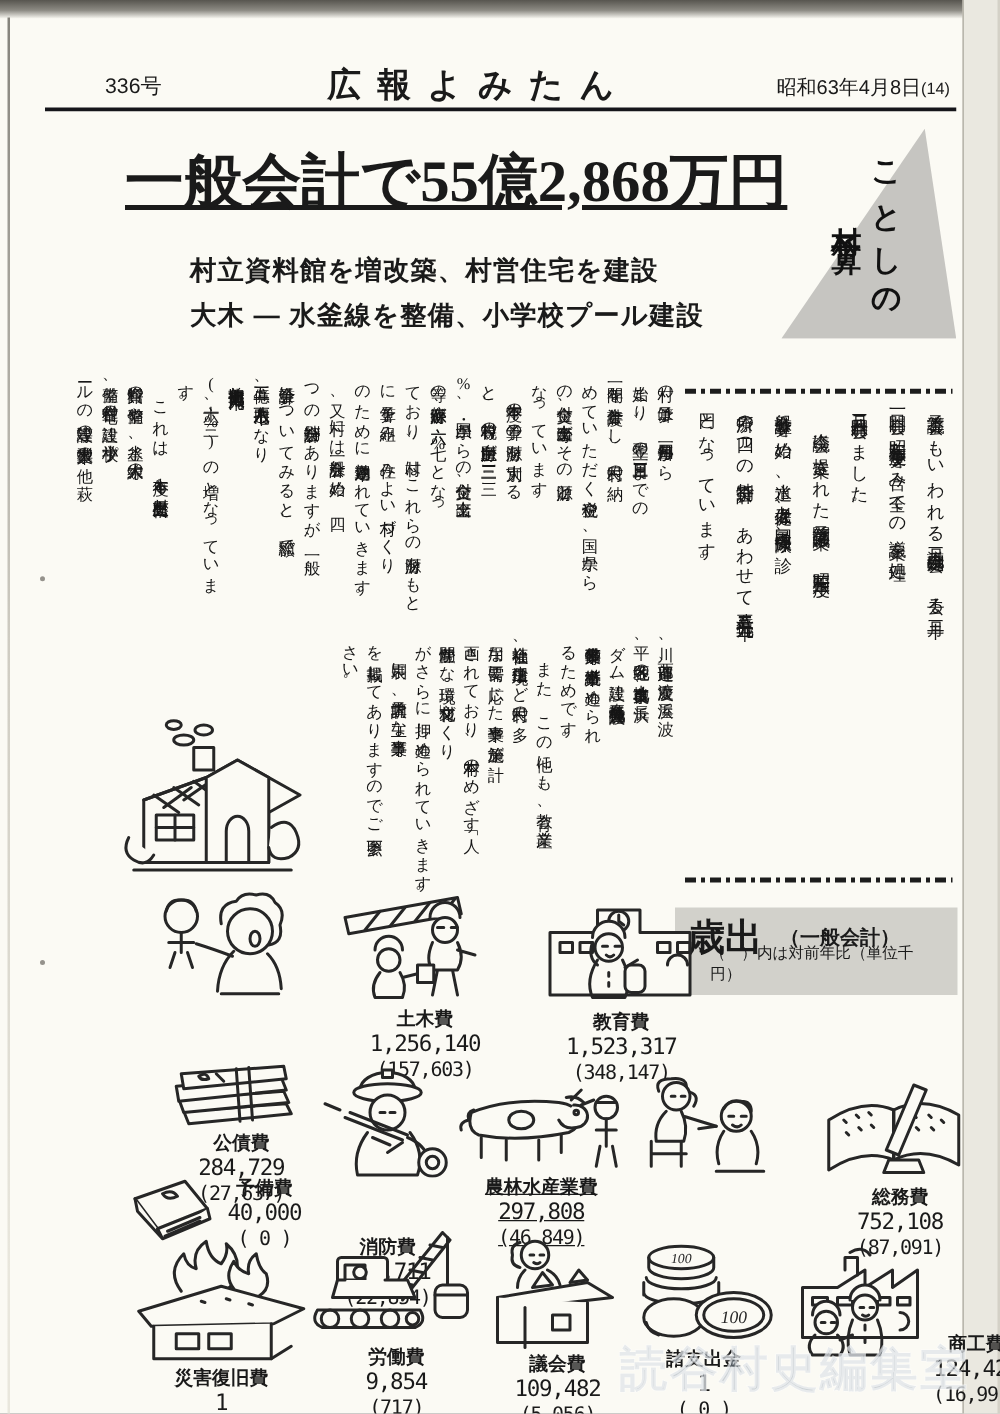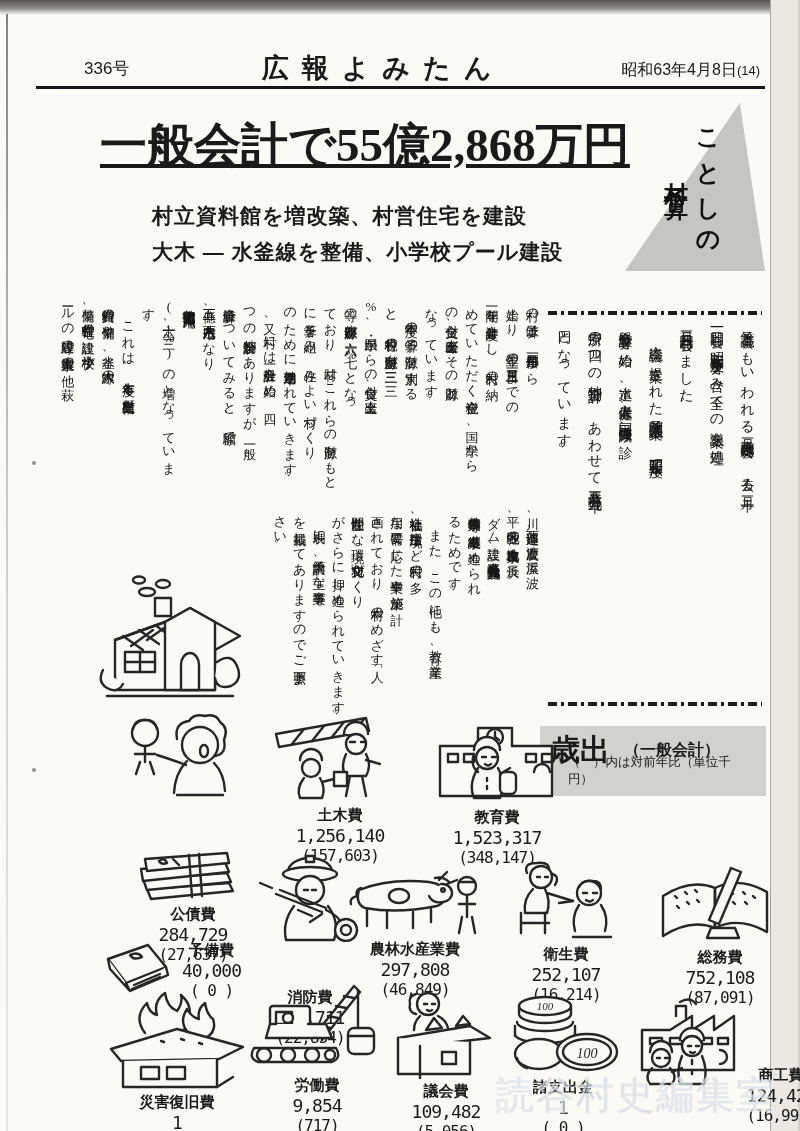--- a/index.html
+++ b/index.html
@@ -53,21 +53,21 @@
   .item svg{display:block;}
   .cap{margin-top:2px;line-height:1.15;}
   .cap .nm{font:700 15px "Liberation Sans","DejaVu Sans",sans-serif;display:block;}
   .cap .vl{font:400 18px "DejaVu Sans Mono","Liberation Mono",monospace;display:block;letter-spacing:-1px;}
   .cap .dl{font:400 16px "DejaVu Sans Mono","Liberation Mono",monospace;display:block;letter-spacing:-1px;}
   #item-minsei{left:58px;top:693px;width:150px;}
   #item-doboku{left:226px;top:696px;width:148px;}
   #item-kyoiku{left:378px;top:700px;width:158px;}
   #item-kosai{left:82px;top:833px;width:142px;}
   #item-shobo{left:203px;top:834px;width:134px;gap:44px;}
-  #item-norin{left:300px;top:846px;width:150px;}
+  #item-norin{left:318px;top:846px;width:150px;text-decoration:underline;}
   #item-eisei{left:462px;top:843px;width:128px;}
   #item-somu{left:610px;top:850px;width:140px;}
   #item-yobi{left:60px;top:925px;width:190px;flex-direction:row;align-items:flex-start;text-align:center;}
   #item-yobi .cap{margin:0 0 0 10px;}
   #item-rodo{left:198px;top:962px;width:158px;}
   #item-saigai{left:60px;top:973px;width:154px;}
   #item-gikai{left:342px;top:970px;width:128px;}
   #item-shoshutsu{left:458px;top:976px;width:130px;}
   #item-shoko{left:592px;top:980px;width:206px;display:block;}
   #item-shoko svg{position:absolute;left:0;top:0;}
@@ -298,25 +298,20 @@
       <circle cx="34" cy="18" r="11" class="fw"></circle>
         <path d="M30 18 h3 M38 18 h3"></path>
       <path d="M26 30 q-10 10 -8 24 l22 0 q4 -12 -2 -24 M40 34 l26 8"></path>
       <path d="M14 54 v20 M14 64 h28 M38 54 v20"></path>
       <circle cx="82" cy="34" r="12" class="fw"></circle>
         <path d="M72 28 q4 -8 14 -6 q8 0 8 8"></path>
       <path d="M76 34 h4 M86 34 h4 M79 41 q4 3 7 0"></path>
       <path d="M72 46 q-8 12 -4 26 M94 46 q8 12 4 26 M66 78 h38"></path>
       <path d="M66 42 l-14 2"></path>
     </svg>
-    <figcaption class="cap">
-      <span class="nm">衛生費</span>
-      <span class="vl">252,107</span>
-      <span class="dl">(16,214)</span>
-    </figcaption>
   </figure>
 
   <figure class="item" id="item-somu">
     <svg class="lineart" width="135" height="80" viewBox="0 0 135 80">
       <path d="M10 30 q28 -18 52 -8 v40 q-24 -10 -52 8 Z" class="fw"></path>
       <path d="M114 26 q-28 -16 -52 -4 v40 q24 -12 52 4 Z" class="fw"></path>
       <path d="M62 22 v40"></path>
       <path d="M22 30 l2 2 M32 26 l2 2 M42 24 l2 2 M24 40 l2 2 M34 36 l2 2 M44 34 l2 2 M78 26 l2 2 M90 26 l2 2 M100 30 l2 2 M80 36 l2 2 M92 36 l2 2"></path>
       <path d="M78 2 l10 4 l-22 52 l-10 -4 Z" class="fw"></path>
       <path d="M58 62 h24 l4 10 h-32 Z" class="fw"></path>

